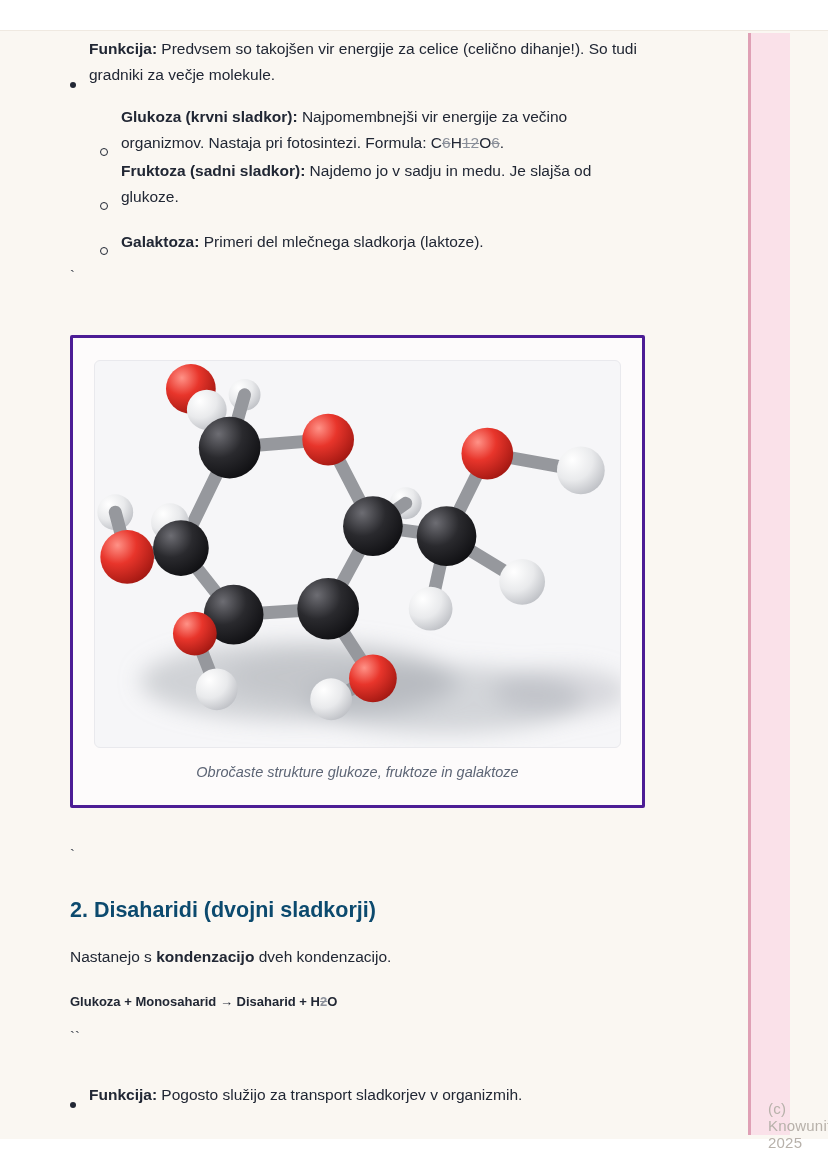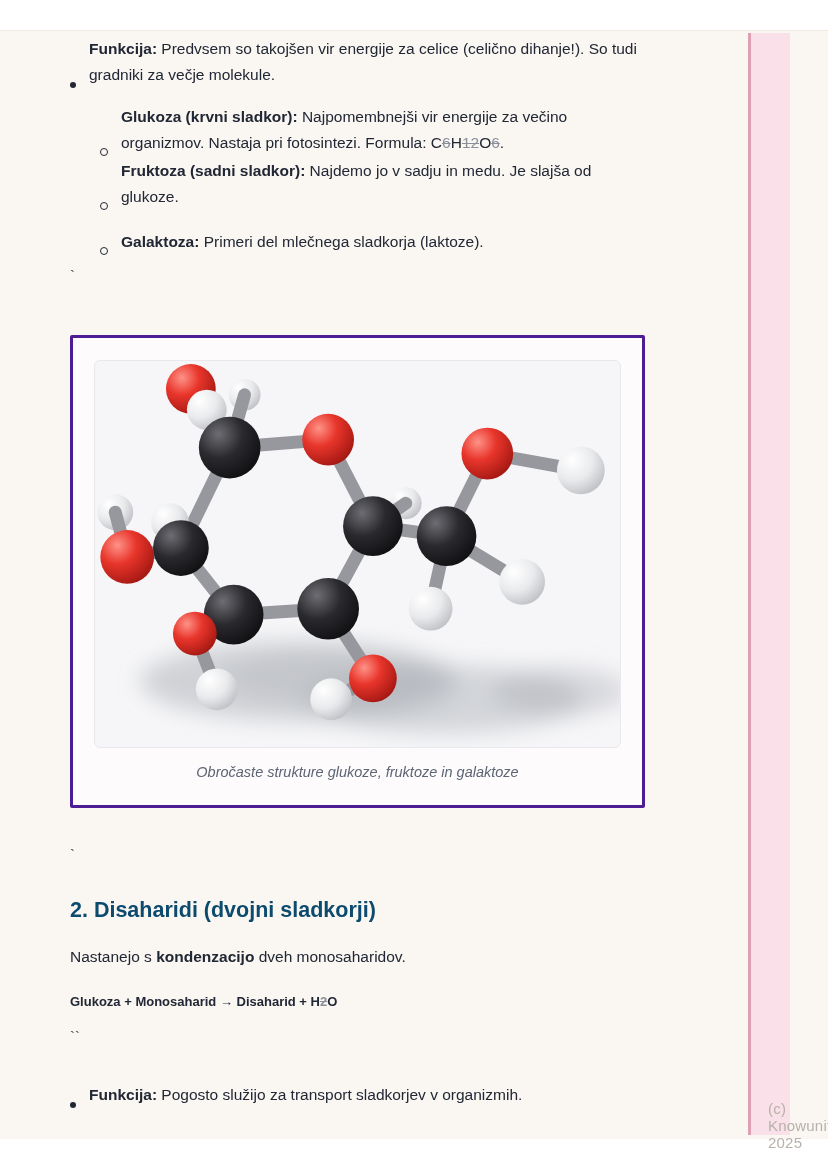--- a/index.html
+++ b/index.html
@@ -166,21 +166,21 @@
           </g>
       </svg>
     </div>
     <div class="caption">Obročaste strukture glukoze, fruktoze in galaktoze</div>
   </div>
 
   <div class="tick2">`</div>
 
   <h2 class="sec">2. Disaharidi (dvojni sladkorji)</h2>
 
-  <div class="para"><span>Nastanejo s </span><span class="b">kondenzacijo</span><span> dveh monosaharidov.</span></div>
+  <div class="para"><span>Nastanejo s </span><span class="b">kondenzacijo</span><span> dveh kondenzacijo.</span></div>
 
   <div class="equation"><span class="b">Glukoza + Monosaharid → Disaharid + H</span><span class="b s">2</span><span class="b">O</span></div>
 
   <div class="tick">``</div>
 
   <div class="li last-li">
     <span class="blt disc"></span>
     <div class="txt"><span class="b">Funkcija:</span><span> Pogosto služijo za transport sladkorjev v organizmih.</span></div>
   </div>
 

